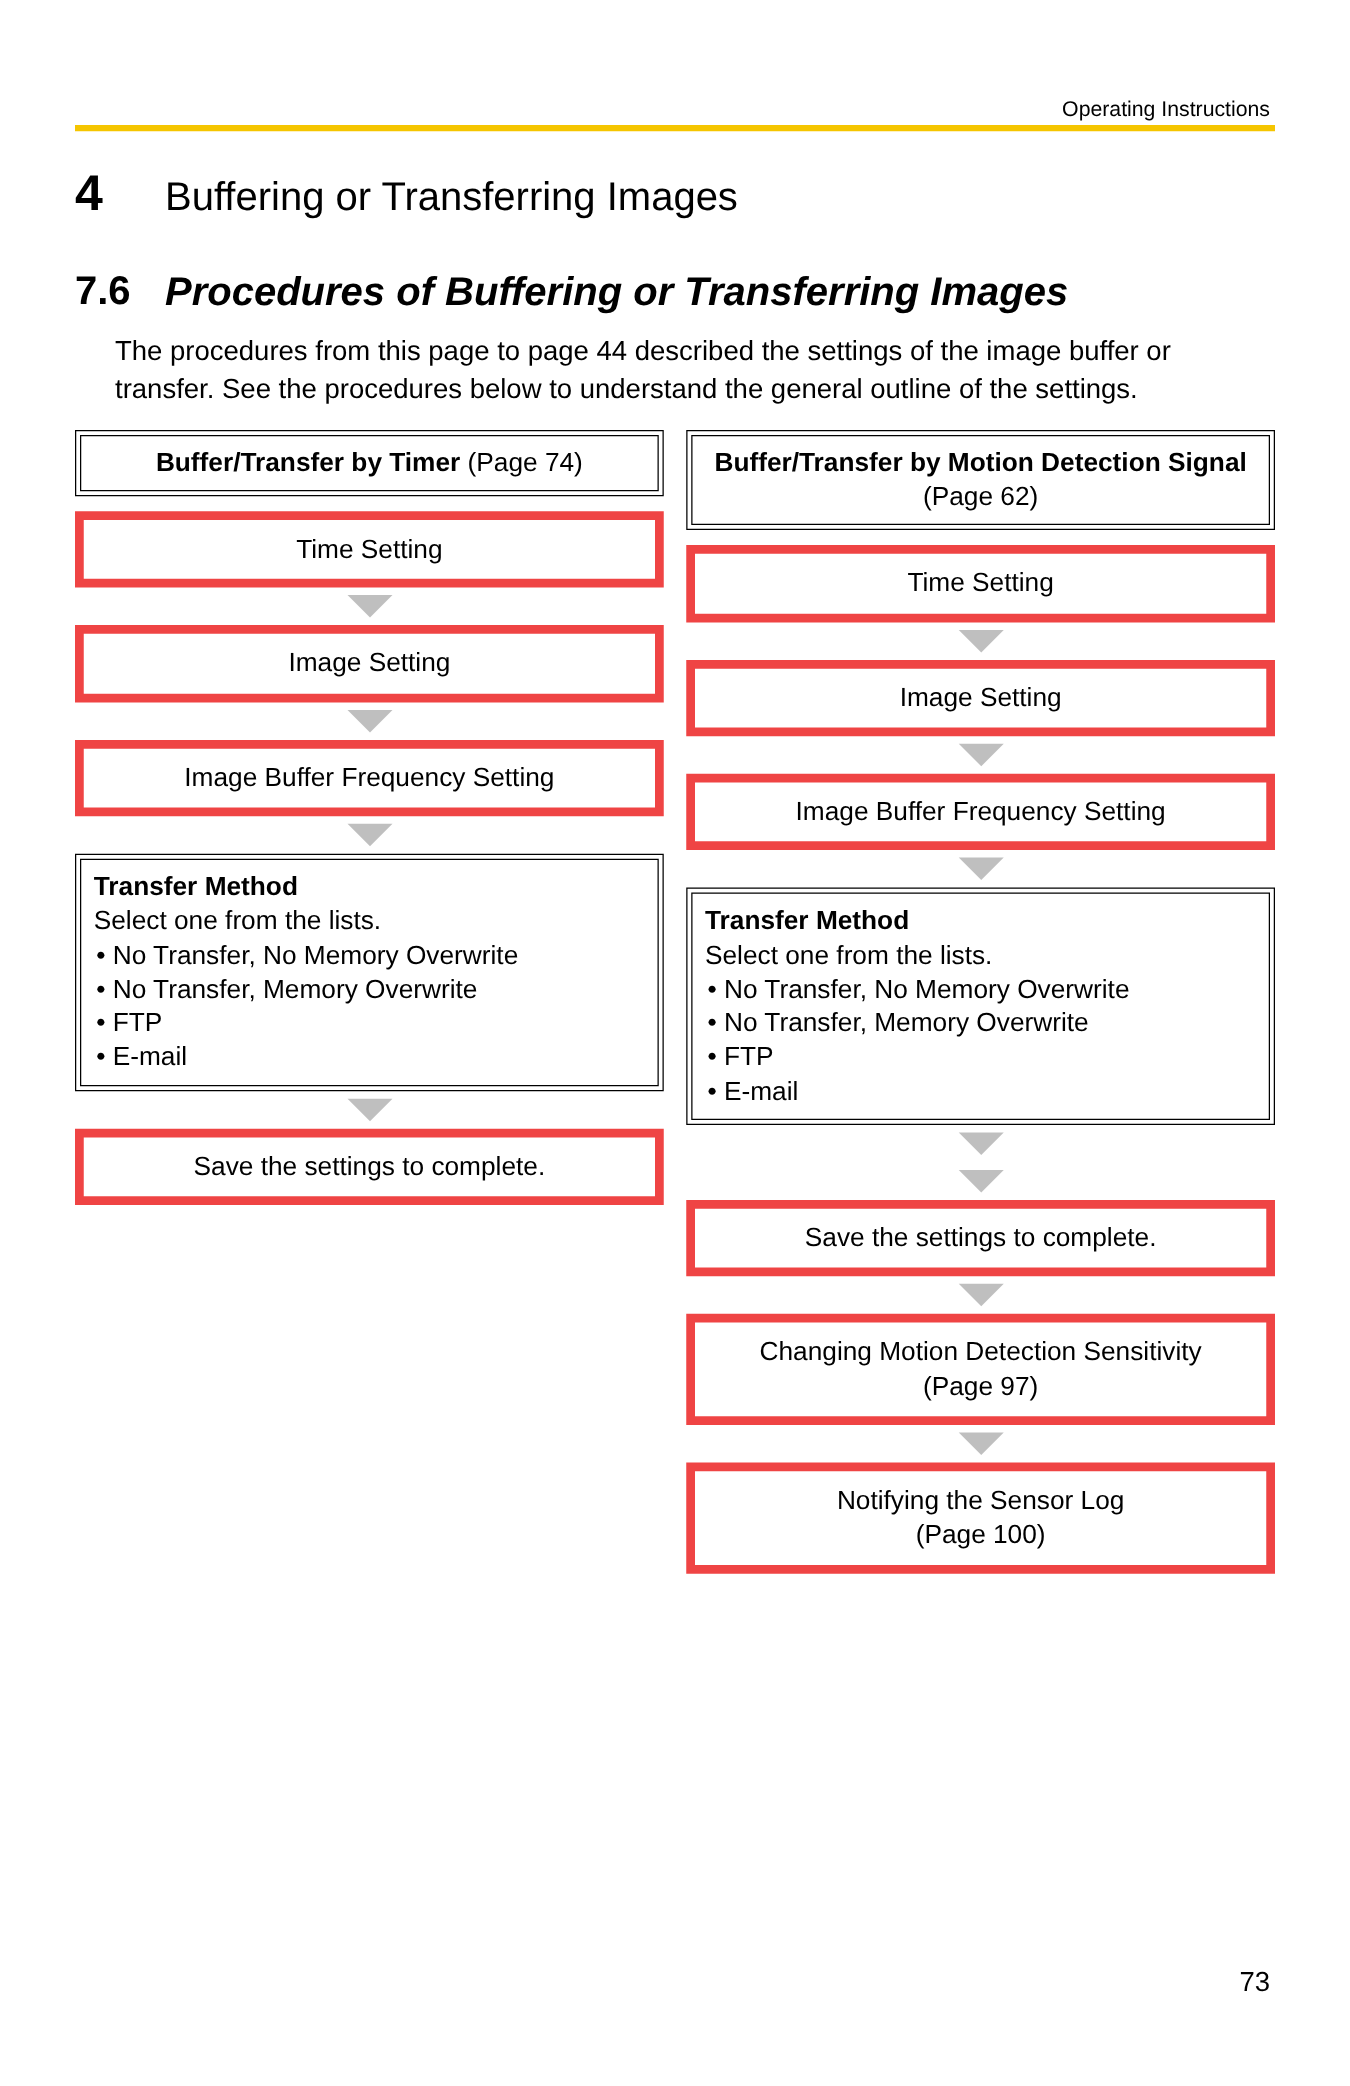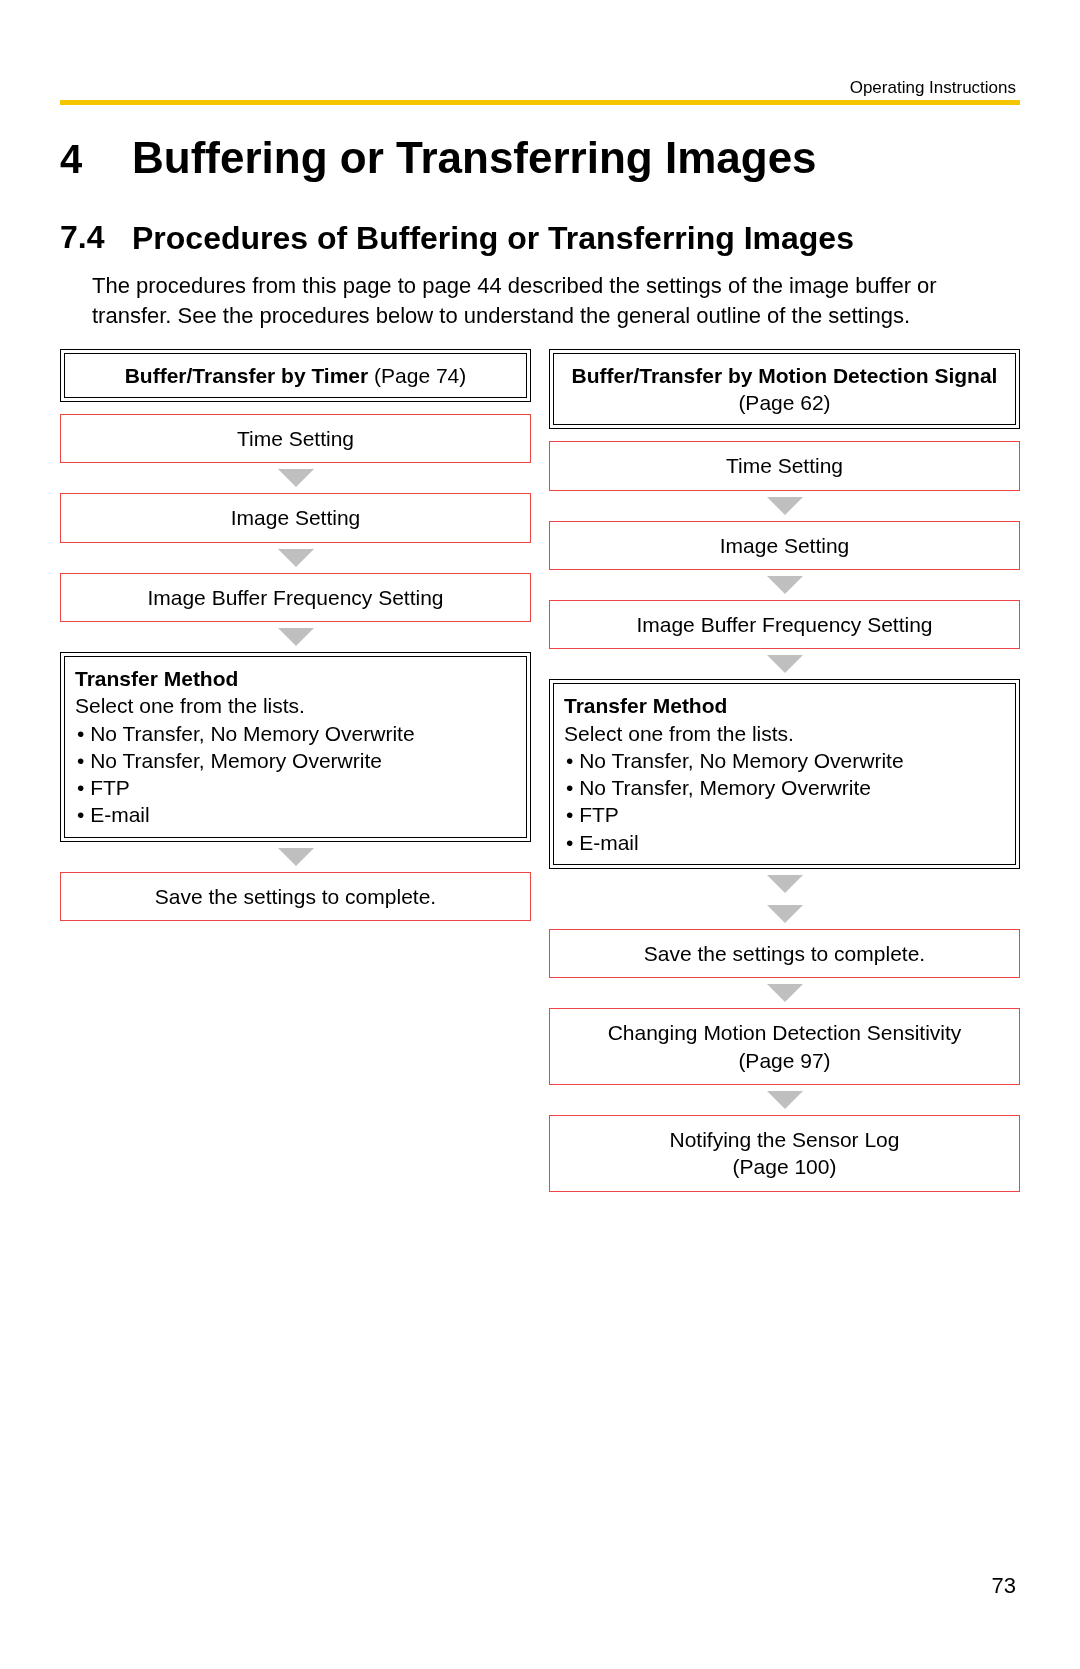--- a/index.html
+++ b/index.html
@@ -29,56 +29,57 @@
     display: flex;
     align-items: baseline;
     margin-bottom: 36px;
   }
   .chapter-num {
     font-size: 40px;
     font-weight: bold;
     width: 72px;
   }
   .chapter-title {
-    font-size: 44px;
-    font-weight: bold;
+    font-size: 32px;
+    font-weight: normal;
   }
   .section-row {
     display: flex;
     align-items: flex-start;
     margin-bottom: 14px;
   }
   .section-num {
     font-size: 32px;
     font-weight: bold;
     width: 72px;
     flex-shrink: 0;
   }
   .section-title {
     font-size: 32px;
     font-weight: bold;
     line-height: 1.2;
+    font-style: italic;
   }
   .intro {
     font-size: 22px;
     line-height: 1.35;
     margin-left: 32px;
     margin-bottom: 18px;
   }
   .flow-wrap {
     display: flex;
     gap: 18px;
   }
   .flow-col {
     flex: 1;
     display: flex;
     flex-direction: column;
   }
   .box {
-    border: 1px solid #ef4444;
+    border: 7px solid #ef4444;
     padding: 10px 12px;
     font-size: 21px;
     text-align: center;
     line-height: 1.3;
     background: #fff;
   }
   .dbl {
     border: 1px solid #000;
     padding: 3px;
   }
@@ -113,21 +114,21 @@
 <div class="page">
   <div class="header-right">Operating Instructions</div>
   <div class="yellow-rule"></div>
 
   <div class="chapter-row">
     <div class="chapter-num">4</div>
     <div class="chapter-title">Buffering or Transferring Images</div>
   </div>
 
   <div class="section-row">
-    <div class="section-num">7.4</div>
+    <div class="section-num">7.6</div>
     <div class="section-title">Procedures of Buffering or Transferring Images</div>
   </div>
 
   <div class="intro">The procedures from this page to page 44 described the settings of the image buffer or transfer. See the procedures below to understand the general outline of the settings.</div>
 
   <div class="flow-wrap">
 
     <div class="flow-col">
       <div class="dbl">
         <div class="dbl-inner">

